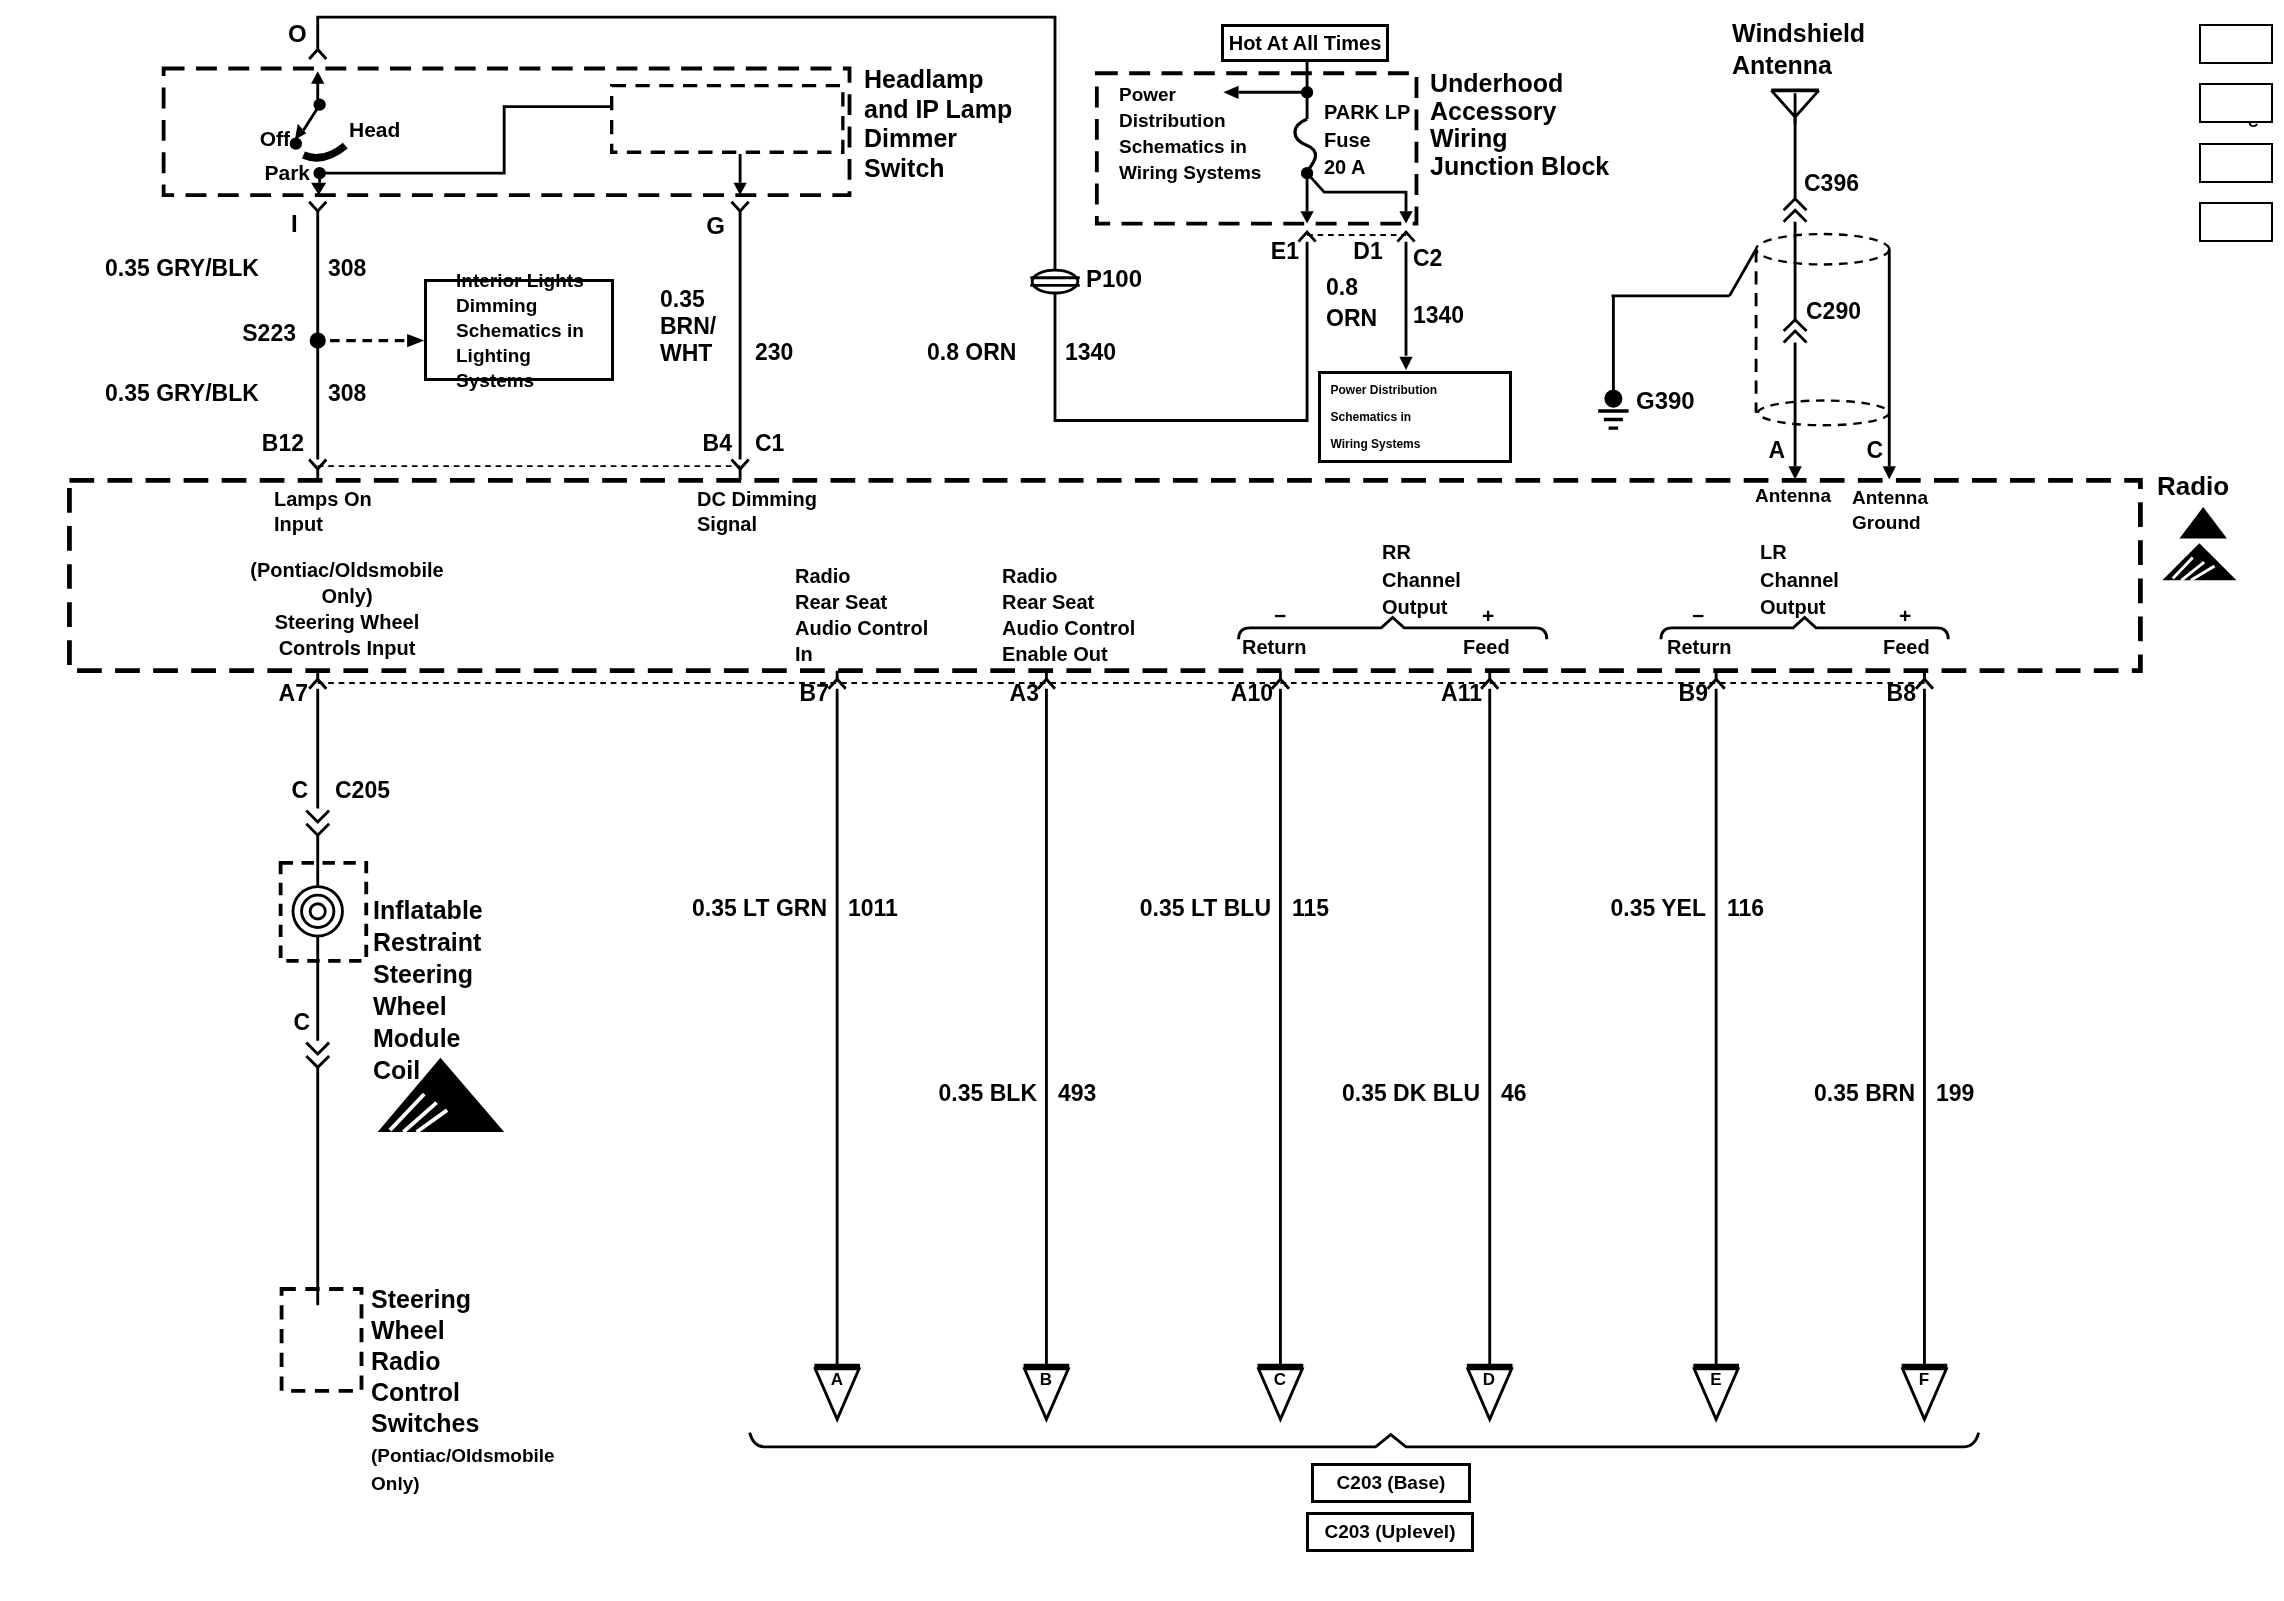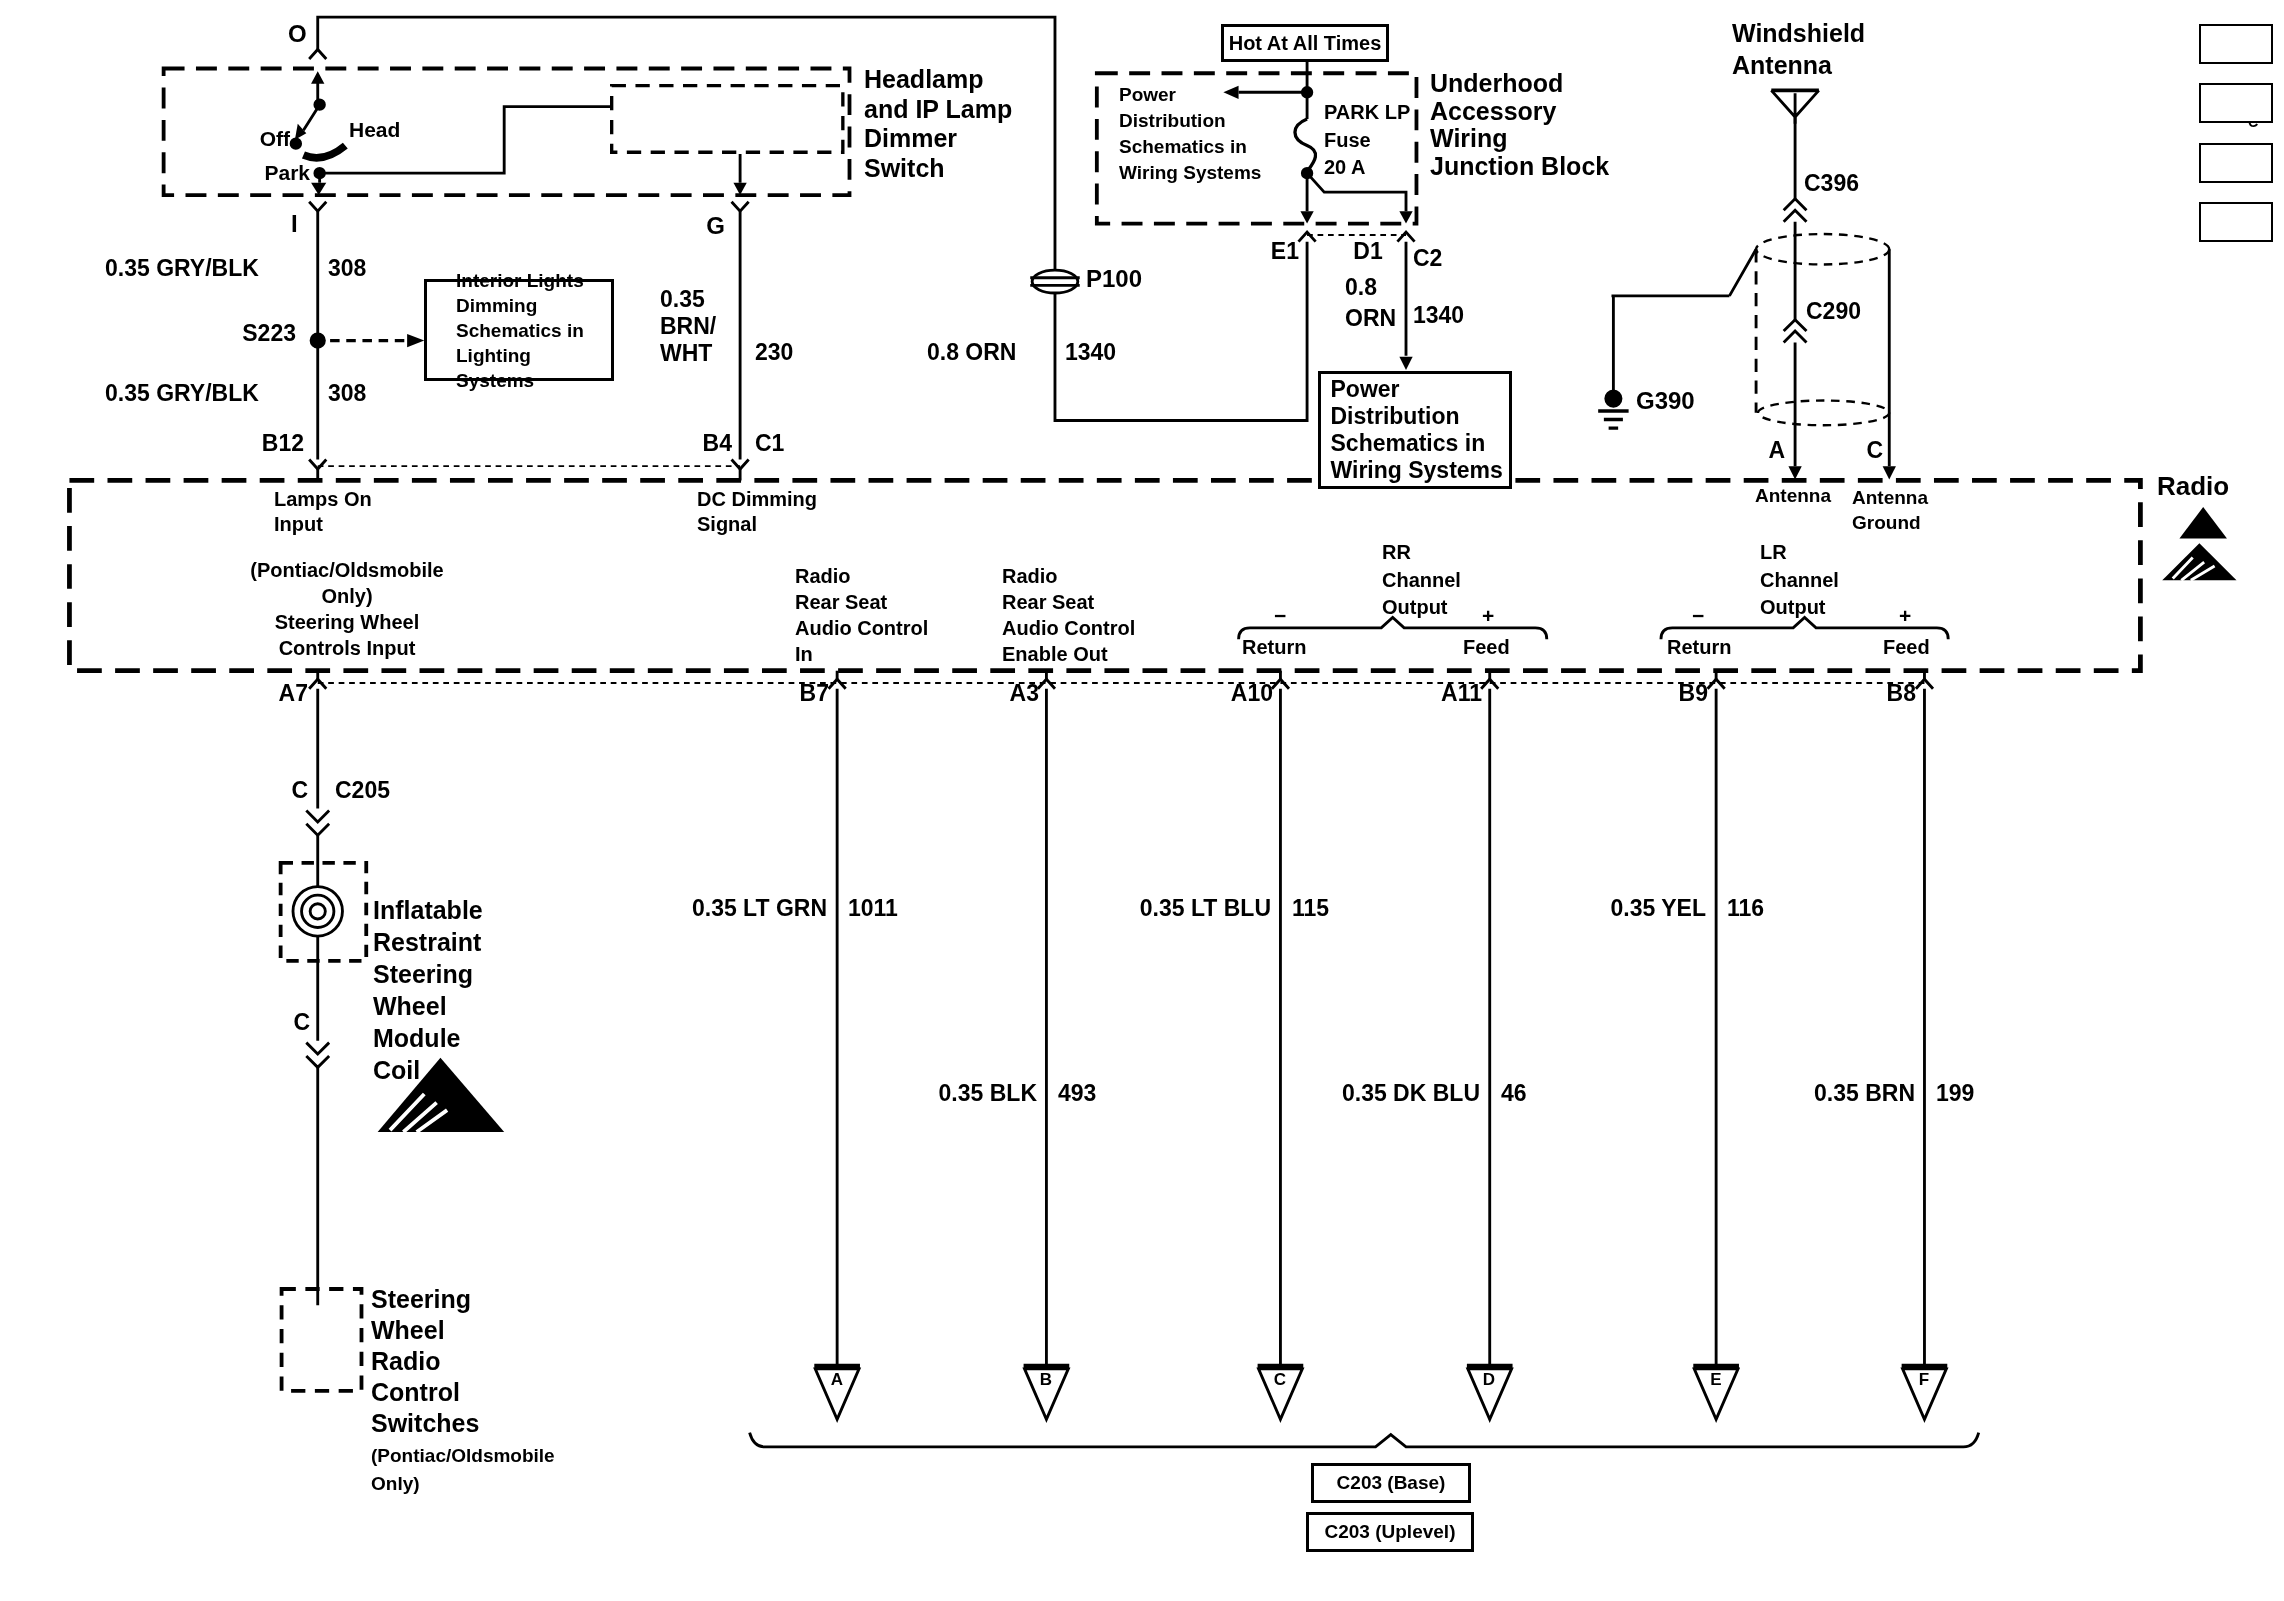--- a/index.html
+++ b/index.html
@@ -158,21 +158,21 @@
       <div class="lbl" style="left: 1119px; top: 82px; font-size: 19px; line-height: 26px;">Power
 Distribution
 Schematics in
 Wiring Systems</div>
       <div class="lbl" style="left: 1324px; top: 99px; font-size: 20px; line-height: 27.6px;">PARK LP
 Fuse
 20 A</div>
       <div class="lbl" style="left: 1299px; top: 239px; font-size: 23px; transform: translateX(-100%);">E1</div>
       <div class="lbl" style="left: 1368px; top: 239px; font-size: 23px; transform: translateX(-50%);">D1</div>
       <div class="lbl" style="left: 1413px; top: 246px; font-size: 23px;">C2</div>
-      <div class="lbl" style="left: 1326px; top: 272px; font-size: 23px; line-height: 31px; margin-left: 19px;">0.8
+      <div class="lbl" style="left: 1326px; top: 272px; font-size: 23px; line-height: 31px;">0.8
 ORN</div>
       <div class="lbl" style="left: 1413px; top: 303px; font-size: 23px;">1340</div>
       <div class="lbl" style="left: 1086px; top: 266px; font-size: 24px; text-align: right;">P100</div>
       <div class="lbl" style="left: 927px; top: 340px; font-size: 23px;">0.8 ORN</div>
       <div class="lbl" style="left: 1065px; top: 340px; font-size: 23px;">1340</div>
       <div class="lbl" style="left: 1732px; top: 17px; font-size: 25px; line-height: 32px;">Windshield
 Antenna</div>
       <div class="lbl" style="left: 1804px; top: 171px; font-size: 23px;">C396</div>
       <div class="lbl" style="left: 1806px; top: 299px; font-size: 23px;">C290</div>
       <div class="lbl" style="left: 1636px; top: 388px; font-size: 24px;">G390</div>
@@ -274,21 +274,21 @@
       <div class="lbl" style="left: 2221px; top: 95px; font-size: 14.3px;">E</div>
       <div class="lbl" style="left: 2235px; top: 105px; font-size: 14.3px;">S</div>
       <div class="lbl" style="left: 2248px; top: 114px; font-size: 14.3px;">C</div>
     </div>
 <div id="boxes">
       <div class="box center" style="left: 1221px; top: 24px; width: 168px; height: 38px; font-size: 20px;"><span>Hot At All Times</span></div>
       <div class="box left" style="left: 424px; top: 279px; width: 190px; height: 102px; font-size: 19px; line-height: 25px; padding-left: 29px;"><span>Interior Lights
 Dimming
 Schematics in
 Lighting Systems</span></div>
-      <div class="box left" style="left: 1318px; top: 371px; width: 194px; height: 118px; font-size: 23px; line-height: 27px; padding-left: 9.5px;"><span>Power Distribution
+      <div class="box left" style="left: 1318px; top: 371px; width: 194px; height: 92px; font-size: 12px; line-height: 27px; padding-left: 9.5px;"><span>Power Distribution
 Schematics in
 Wiring Systems</span></div>
       <div class="box center" style="left: 1311px; top: 1463px; width: 160px; height: 40px; font-size: 19px;"><span>C203 (Base)</span></div>
       <div class="box center" style="left: 1306px; top: 1512px; width: 168px; height: 40px; font-size: 19px;"><span>C203 (Uplevel)</span></div>
       <div class="box center nav" style="left: 2199px; top: 24px; width: 74px; height: 40px; font-size: 15px;"></div>
       <div class="box center nav" style="left: 2199px; top: 83px; width: 74px; height: 40px; font-size: 15px;"></div>
       <div class="box center nav" style="left: 2199px; top: 143px; width: 74px; height: 40px; font-size: 15px;"></div>
       <div class="box center nav" style="left: 2199px; top: 202px; width: 74px; height: 40px; font-size: 15px;"></div>
     </div>
 

